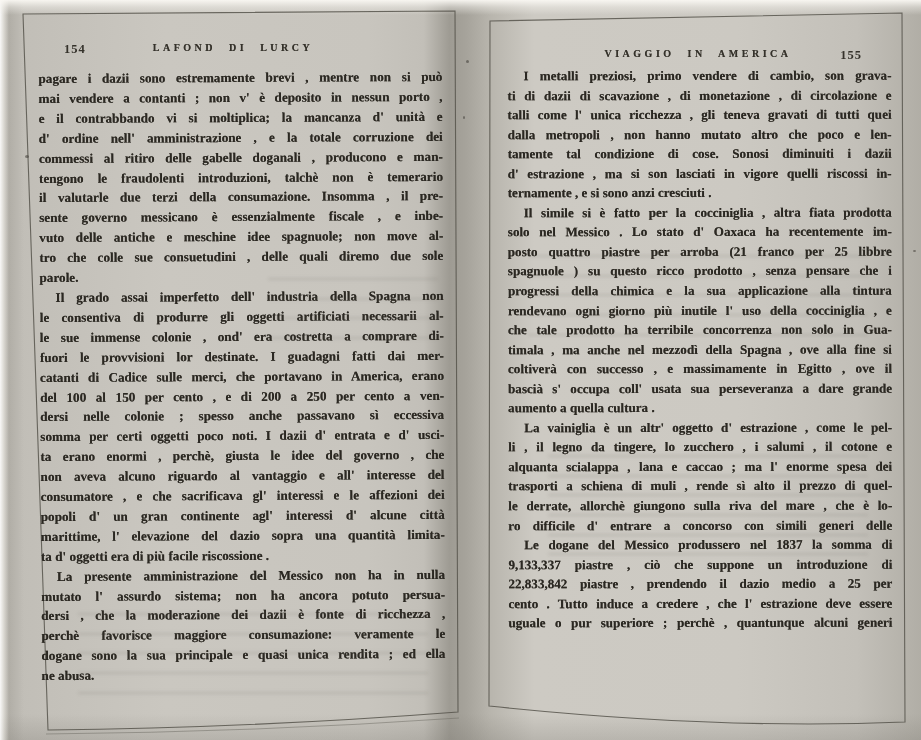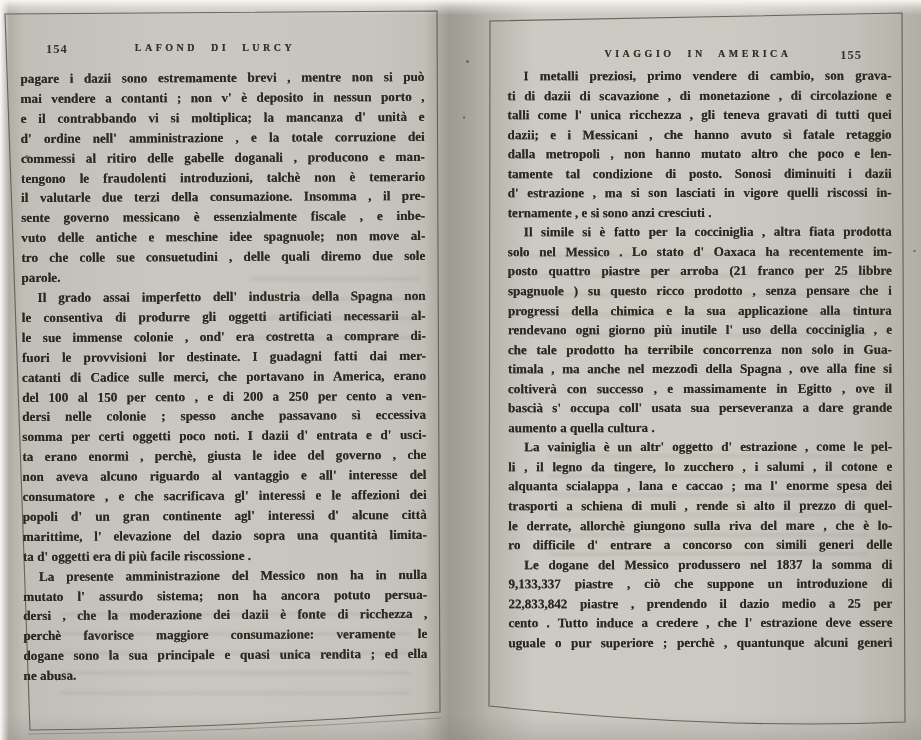--- a/index.html
+++ b/index.html
@@ -14,21 +14,21 @@
       linear-gradient(to bottom, rgba(250,248,243,0.95) 0px, rgba(245,243,238,0.45) 7px, rgba(0,0,0,0) 15px),
       linear-gradient(to right, rgba(255,255,255,0.9) 0px, rgba(238,236,230,0.55) 4px, rgba(140,137,129,0.30) 9px, rgba(0,0,0,0) 24px),
       linear-gradient(to top, rgba(110,107,100,0.22) 0px, rgba(0,0,0,0) 26px),
       linear-gradient(to right,
         #c0bdb6 0%, #cac7c0 18%, #c8c5be 40%, #c2bfb8 46%,
         #9e9b93 48.8%, #a6a39b 50.6%, #b8b5ad 53.2%,
         #cdcac3 58%, #ccc9c2 80%, #c3c0b9 93%, #b1aea6 100%);
   }
 
   .page { position: absolute; }
-  .page-left  { left: 0;   top: 10px; width: 442px; height: 726px; }
+  .page-left  { left: 18px;   top: 10px; width: 442px; height: 726px; }
   .page-right { left: 488px; top: 12px; width: 420px; height: 716px; }
 
   .frame { position: absolute; left: 0; top: 0; pointer-events: none; }
 
   .header { position: absolute; height: 18px; color: #35322b; }
   .page-left  .header { top: 32px; left: 22px; right: 34px; }
   .page-right .header { top: 36px; left: 20px; right: 20px; }
 
   .pagenum {
     position: absolute;
@@ -138,23 +138,22 @@
 
     <div class="header">
       <span class="running">VIAGGIO IN AMERICA</span>
       <span class="pagenum pagenum-right">155</span>
     </div>
 
     <div class="text">
         <div class="line indent">I metalli preziosi, primo vendere di cambio, son grava-</div>
         <div class="line">ti di dazii di scavazione , di monetazione , di circolazione e</div>
         <div class="line">talli come l' unica ricchezza , gli teneva gravati di tutti quei</div>
-        <div class="line">dazii; e i Messicani , che hanno avuto sì fatale retaggio</div>
         <div class="line">dalla metropoli , non hanno mutato altro che poco e len-</div>
-        <div class="line">tamente tal condizione di posto. Sonosi diminuiti i dazii</div>
+        <div class="line">tamente tal condizione di cose. Sonosi diminuiti i dazii</div>
         <div class="line">d' estrazione , ma si son lasciati in vigore quelli riscossi in-</div>
         <div class="line end">ternamente , e si sono anzi cresciuti .</div>
         <div class="line indent">Il simile si è fatto per la cocciniglia , altra fiata prodotta</div>
         <div class="line">solo nel Messico . Lo stato d' Oaxaca ha recentemente im-</div>
         <div class="line">posto quattro piastre per arroba (21 franco per 25 libbre</div>
         <div class="line">spagnuole ) su questo ricco prodotto , senza pensare che i</div>
         <div class="line">progressi della chimica e la sua applicazione alla tintura</div>
         <div class="line">rendevano ogni giorno più inutile l' uso della cocciniglia , e</div>
         <div class="line">che tale prodotto ha terribile concorrenza non solo in Gua-</div>
         <div class="line">timala , ma anche nel mezzodì della Spagna , ove alla fine si</div>

